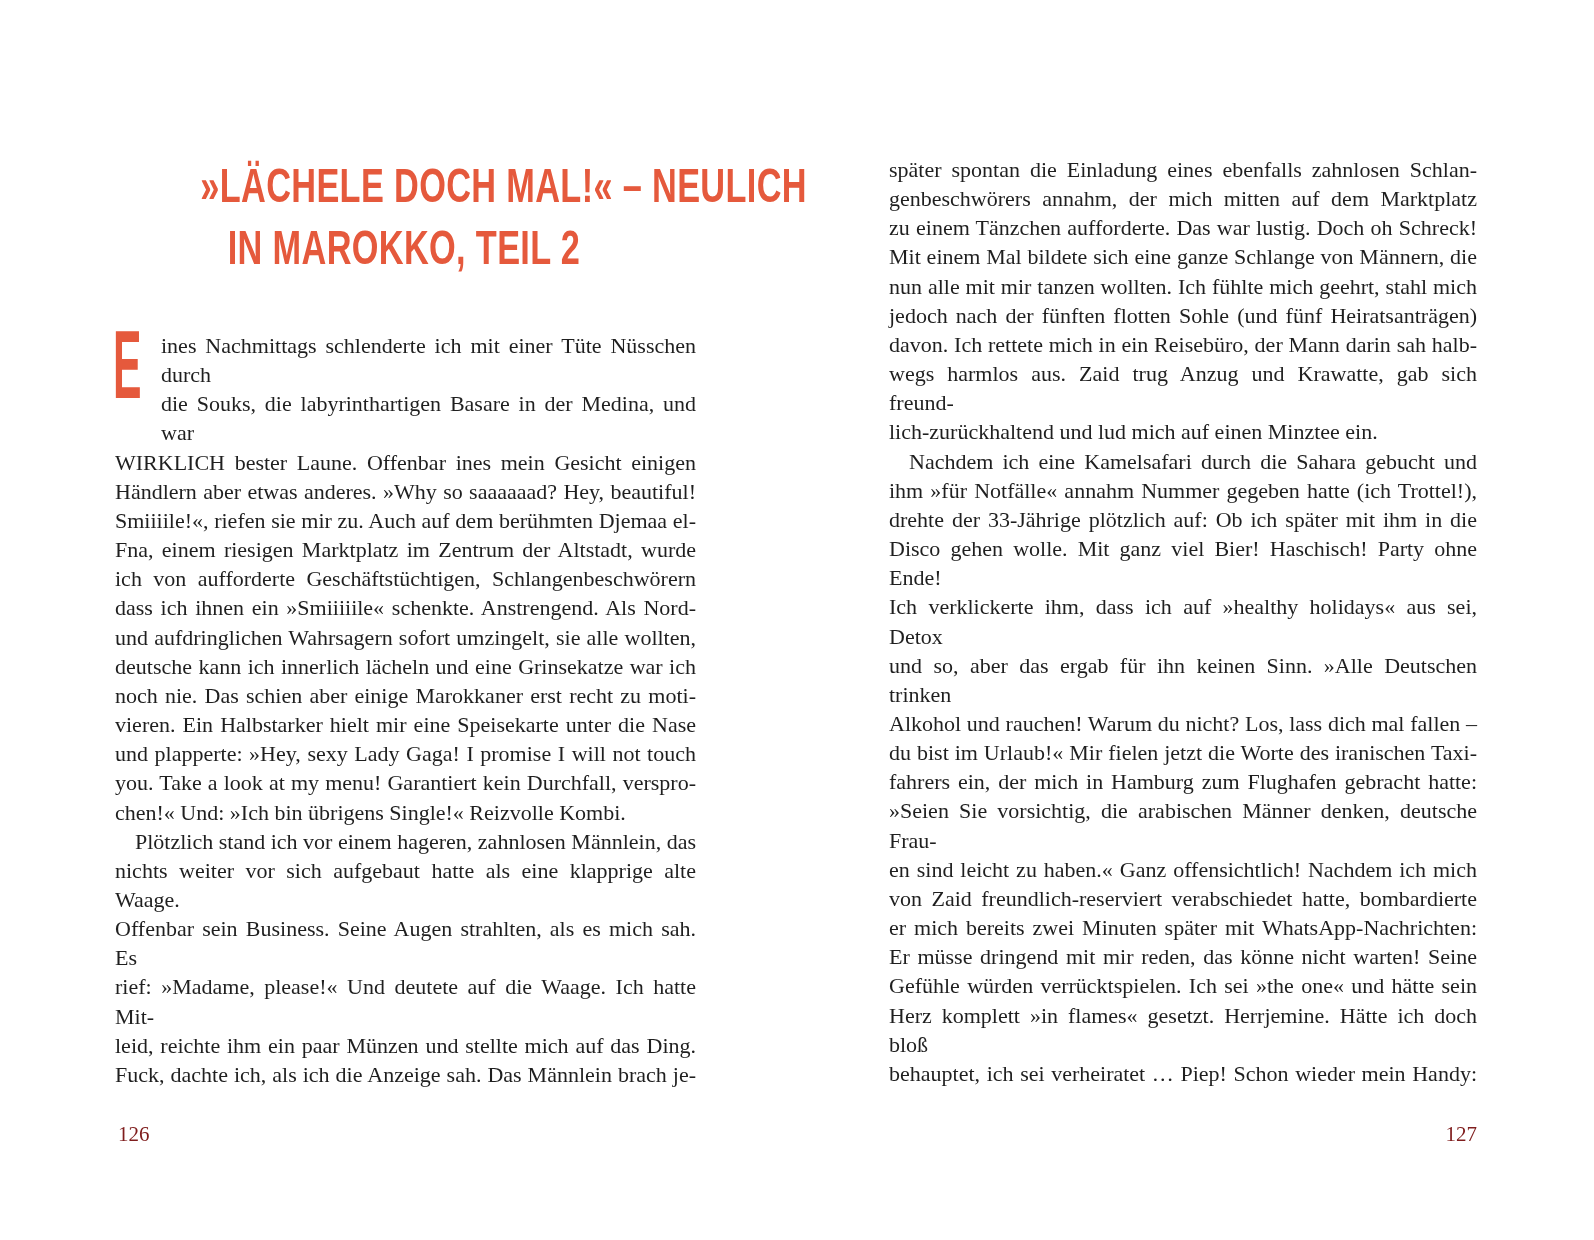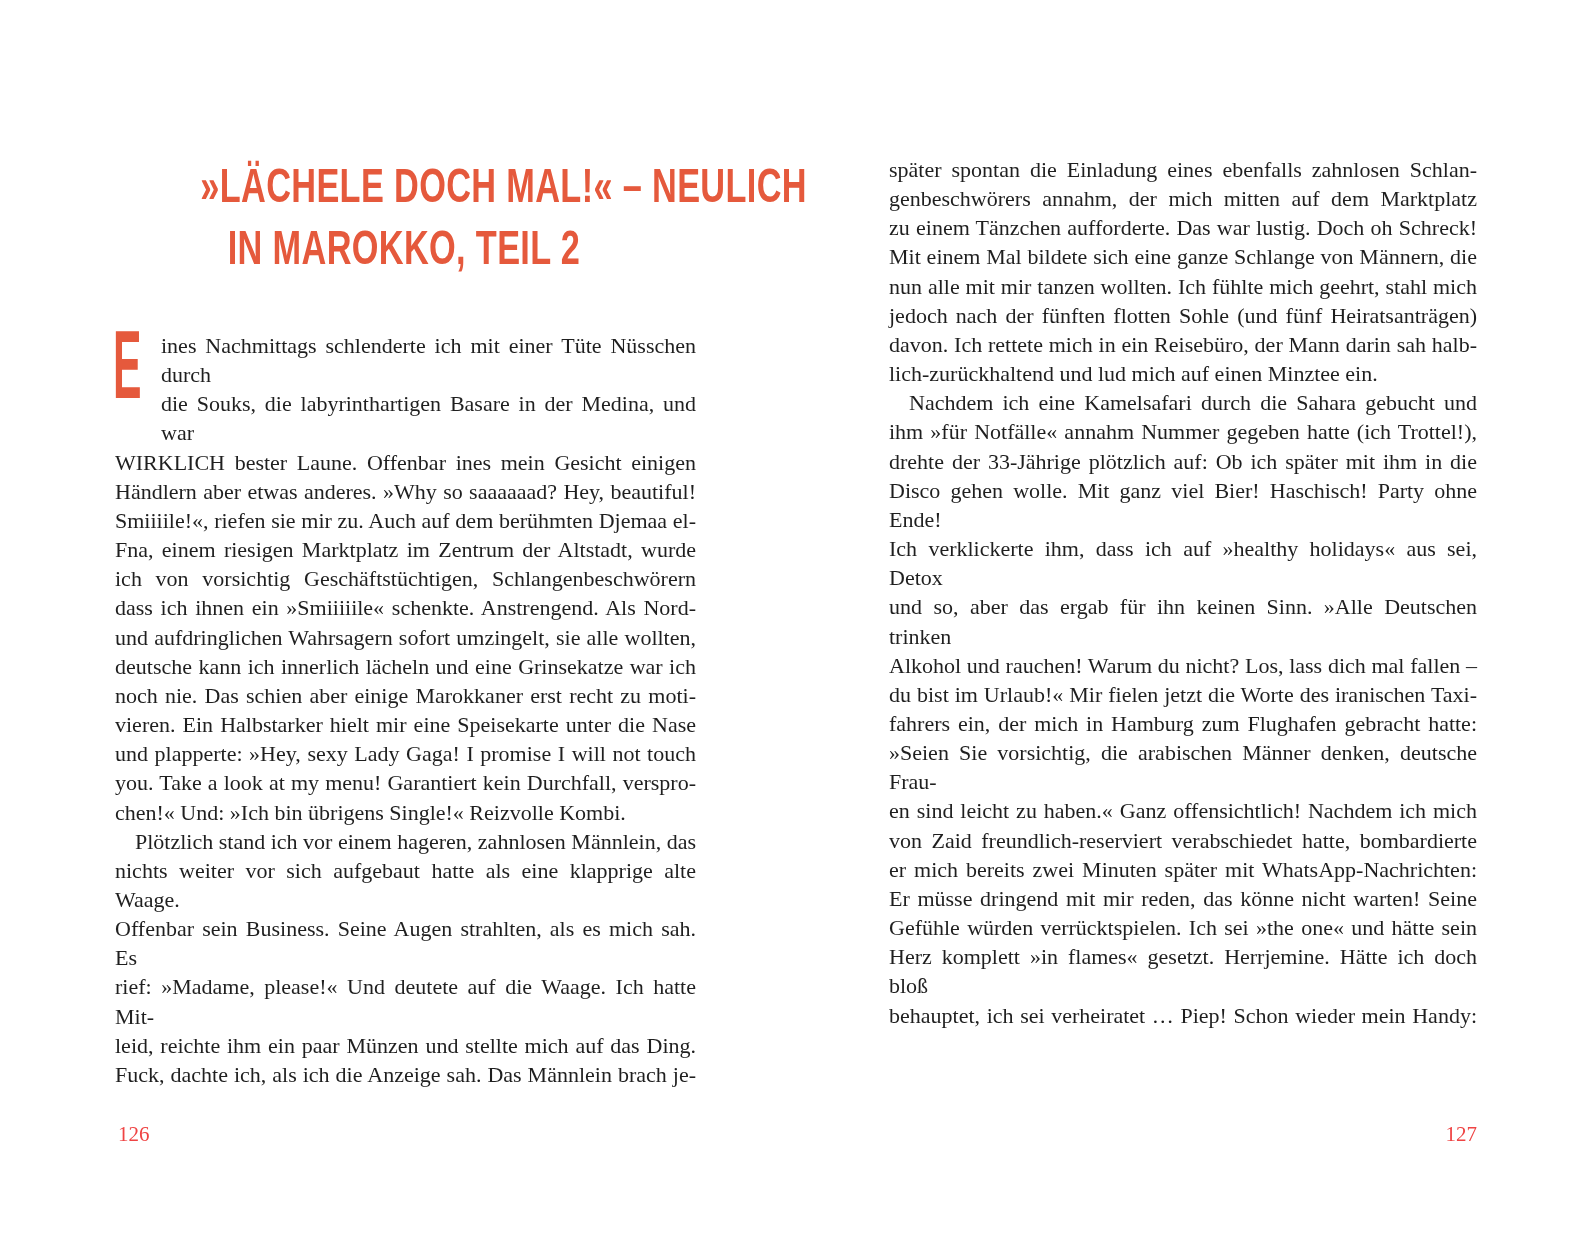--- a/index.html
+++ b/index.html
@@ -72,21 +72,21 @@
     color: var(--accent, #e5593c);
     transform: scaleX(0.44);
     transform-origin: left top;
   }
 
   
   .pagenum {
     position: absolute;
     top: 1122px;
     font-size: 21px;
-    color: #ef4444;
+    color: #7f1d1d;
   }
   .pagenum.left-num  { left: 118px; }
   .pagenum.right-num { right: 117px; text-align: right; }
 </style>
 </head>
 <body>
 
 <div class="spread">
 
   <section class="page">
@@ -95,21 +95,21 @@
       <div class="hline">IN MAROKKO, TEIL 2</div>
     </h1>
     <div class="body-col body-left" style="position:absolute;">
       <span class="dropcap">E</span>
     <div class="line fill dc-offset">ines Nachmittags schlenderte ich mit einer Tüte Nüsschen durch</div>
         <div class="line fill dc-offset">die Souks, die labyrinthartigen Basare in der Medina, und war</div>
         <div class="line fill">WIRKLICH bester Laune. Offenbar ines mein Gesicht einigen</div>
         <div class="line fill">Händlern aber etwas anderes. »Why so saaaaaad? Hey, beautiful!</div>
         <div class="line fill">Smiiiile!«, riefen sie mir zu. Auch auf dem berühmten Djemaa el-</div>
         <div class="line fill">Fna, einem riesigen Marktplatz im Zentrum der Altstadt, wurde</div>
-        <div class="line fill">ich von vorsichtig Geschäftstüchtigen, Schlangenbeschwörern</div>
+        <div class="line fill">ich von aufforderte Geschäftstüchtigen, Schlangenbeschwörern</div>
         <div class="line fill">dass ich ihnen ein »Smiiiiile« schenkte. Anstrengend. Als Nord-</div>
         <div class="line fill">und aufdringlichen Wahrsagern sofort umzingelt, sie alle wollten,</div>
         <div class="line fill">deutsche kann ich innerlich lächeln und eine Grinsekatze war ich</div>
         <div class="line fill">noch nie. Das schien aber einige Marokkaner erst recht zu moti-</div>
         <div class="line fill">vieren. Ein Halbstarker hielt mir eine Speisekarte unter die Nase</div>
         <div class="line fill">und plapperte: »Hey, sexy Lady Gaga! I promise I will not touch</div>
         <div class="line fill">you. Take a look at my menu! Garantiert kein Durchfall, verspro-</div>
         <div class="line">chen!« Und: »Ich bin übrigens Single!« Reizvolle Kombi.</div>
         <div class="line fill indent">Plötzlich stand ich vor einem hageren, zahnlosen Männlein, das</div>
         <div class="line fill">nichts weiter vor sich aufgebaut hatte als eine klapprige alte Waage.</div>
@@ -123,20 +123,21 @@
 
   <section class="page">
     <div class="body-col body-right">
         <div class="line fill">später spontan die Einladung eines ebenfalls zahnlosen Schlan-</div>
         <div class="line fill">genbeschwörers annahm, der mich mitten auf dem Marktplatz</div>
         <div class="line fill">zu einem Tänzchen aufforderte. Das war lustig. Doch oh Schreck!</div>
         <div class="line fill">Mit einem Mal bildete sich eine ganze Schlange von Männern, die</div>
         <div class="line fill">nun alle mit mir tanzen wollten. Ich fühlte mich geehrt, stahl mich</div>
         <div class="line fill">jedoch nach der fünften flotten Sohle (und fünf Heiratsanträgen)</div>
         <div class="line fill">davon. Ich rettete mich in ein Reisebüro, der Mann darin sah halb-</div>
+        <div class="line fill">wegs harmlos aus. Zaid trug Anzug und Krawatte, gab sich freund-</div>
         <div class="line">lich-zurückhaltend und lud mich auf einen Minztee ein.</div>
         <div class="line fill indent">Nachdem ich eine Kamelsafari durch die Sahara gebucht und</div>
         <div class="line fill">ihm »für Notfälle« annahm Nummer gegeben hatte (ich Trottel!),</div>
         <div class="line fill">drehte der 33-Jährige plötzlich auf: Ob ich später mit ihm in die</div>
         <div class="line fill">Disco gehen wolle. Mit ganz viel Bier! Haschisch! Party ohne Ende!</div>
         <div class="line fill">Ich verklickerte ihm, dass ich auf »healthy holidays« aus sei, Detox</div>
         <div class="line fill">und so, aber das ergab für ihn keinen Sinn. »Alle Deutschen trinken</div>
         <div class="line fill">Alkohol und rauchen! Warum du nicht? Los, lass dich mal fallen –</div>
         <div class="line fill">du bist im Urlaub!« Mir fielen jetzt die Worte des iranischen Taxi-</div>
         <div class="line fill">fahrers ein, der mich in Hamburg zum Flughafen gebracht hatte:</div>

